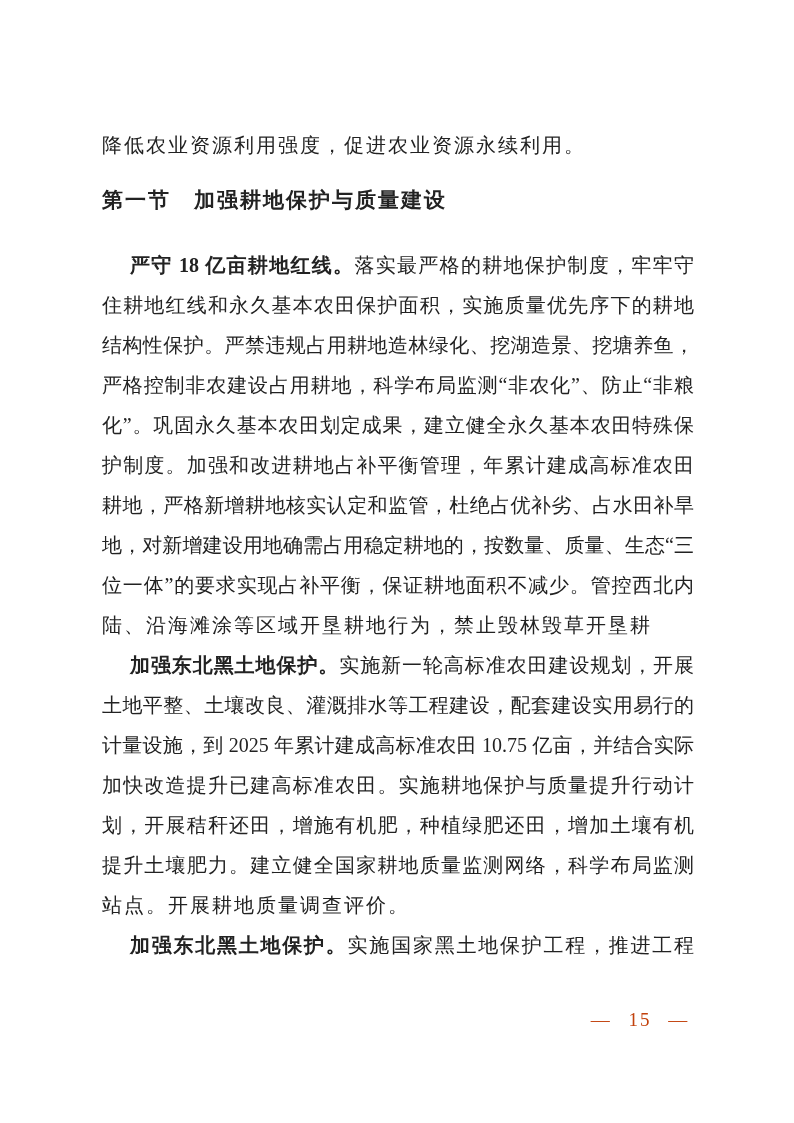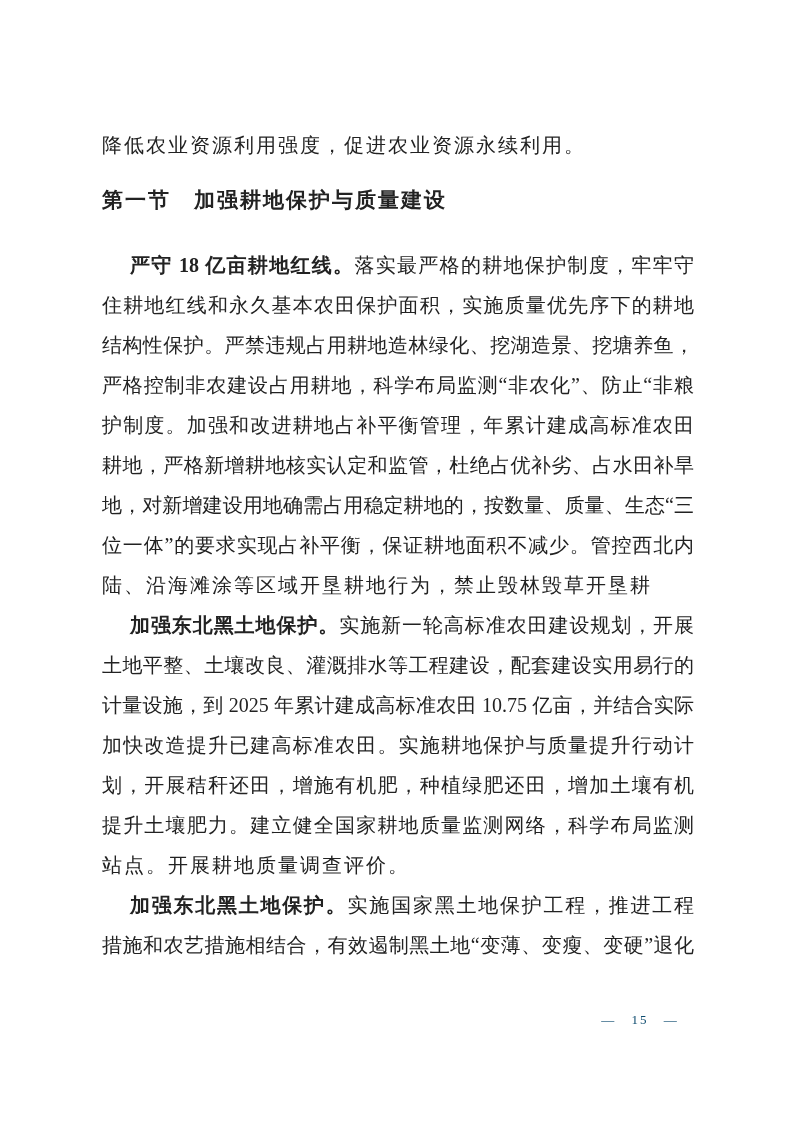--- a/index.html
+++ b/index.html
@@ -51,55 +51,55 @@
     margin: 15px 0 25px 0;
   }
   .footer {
     position: absolute;
     top: 1000px;
     left: 560px;
     width: 160px;
     height: 40px;
     line-height: 40px;
     text-align: center;
-    font-size: 13px;
+    font-size: 19px;
     letter-spacing: 2px;
     word-spacing: 10px;
-    color: #0c4a6e;
+    color: #c2410c;
   }
 </style>
 </head>
 <body>
 
 <div class="page">
   <div class="content">
 
     <div class="line partial">
       <span>降低农业资源利用强度，促进农业资源永续利用。</span>
     </div>
 
     <h2 class="heading">第一节　加强耕地保护与质量建设</h2>
 
     <div class="line indent"><span class="lead">严守 18 亿亩耕地红线。</span><span>落实最严格的耕地保护制度，牢牢守</span></div>
     <div class="line"><span>住耕地红线和永久基本农田保护面积，实施质量优先序下的耕地</span></div>
     <div class="line"><span>结构性保护。严禁违规占用耕地造林绿化、挖湖造景、挖塘养鱼，</span></div>
     <div class="line"><span>严格控制非农建设占用耕地，科学布局监测“非农化”、防止“非粮</span></div>
+    <div class="line"><span>化”。巩固永久基本农田划定成果，建立健全永久基本农田特殊保</span></div>
     <div class="line"><span>护制度。加强和改进耕地占补平衡管理，年累计建成高标准农田</span></div>
     <div class="line"><span>耕地，严格新增耕地核实认定和监管，杜绝占优补劣、占水田补旱</span></div>
     <div class="line"><span>地，对新增建设用地确需占用稳定耕地的，按数量、质量、生态“三</span></div>
     <div class="line"><span>位一体”的要求实现占补平衡，保证耕地面积不减少。管控西北内</span></div>
     <div class="line partial"><span>陆、沿海滩涂等区域开垦耕地行为，禁止毁林毁草开垦耕地。</span></div>
 
     <div class="line indent"><span class="lead">加强东北黑土地保护。</span><span>实施新一轮高标准农田建设规划，开展</span></div>
     <div class="line"><span>土地平整、土壤改良、灌溉排水等工程建设，配套建设实用易行的</span></div>
     <div class="line"><span>计量设施，到 2025 年累计建成高标准农田 10.75 亿亩，并结合实际</span></div>
     <div class="line"><span>加快改造提升已建高标准农田。实施耕地保护与质量提升行动计</span></div>
     <div class="line"><span>划，开展秸秆还田，增施有机肥，种植绿肥还田，增加土壤有机质，</span></div>
     <div class="line"><span>提升土壤肥力。建立健全国家耕地质量监测网络，科学布局监测</span></div>
     <div class="line partial"><span>站点。开展耕地质量调查评价。</span></div>
 
     <div class="line indent"><span class="lead">加强东北黑土地保护。</span><span>实施国家黑土地保护工程，推进工程</span></div>
-    <div class="line"><span>措施和农艺措施相结合，有效遏制黑土地“变薄、变瘦、变硬”退化</span></div>
 
   </div>
 
   <div class="footer">— 15 —</div>
 </div>
 
 </body></html>

